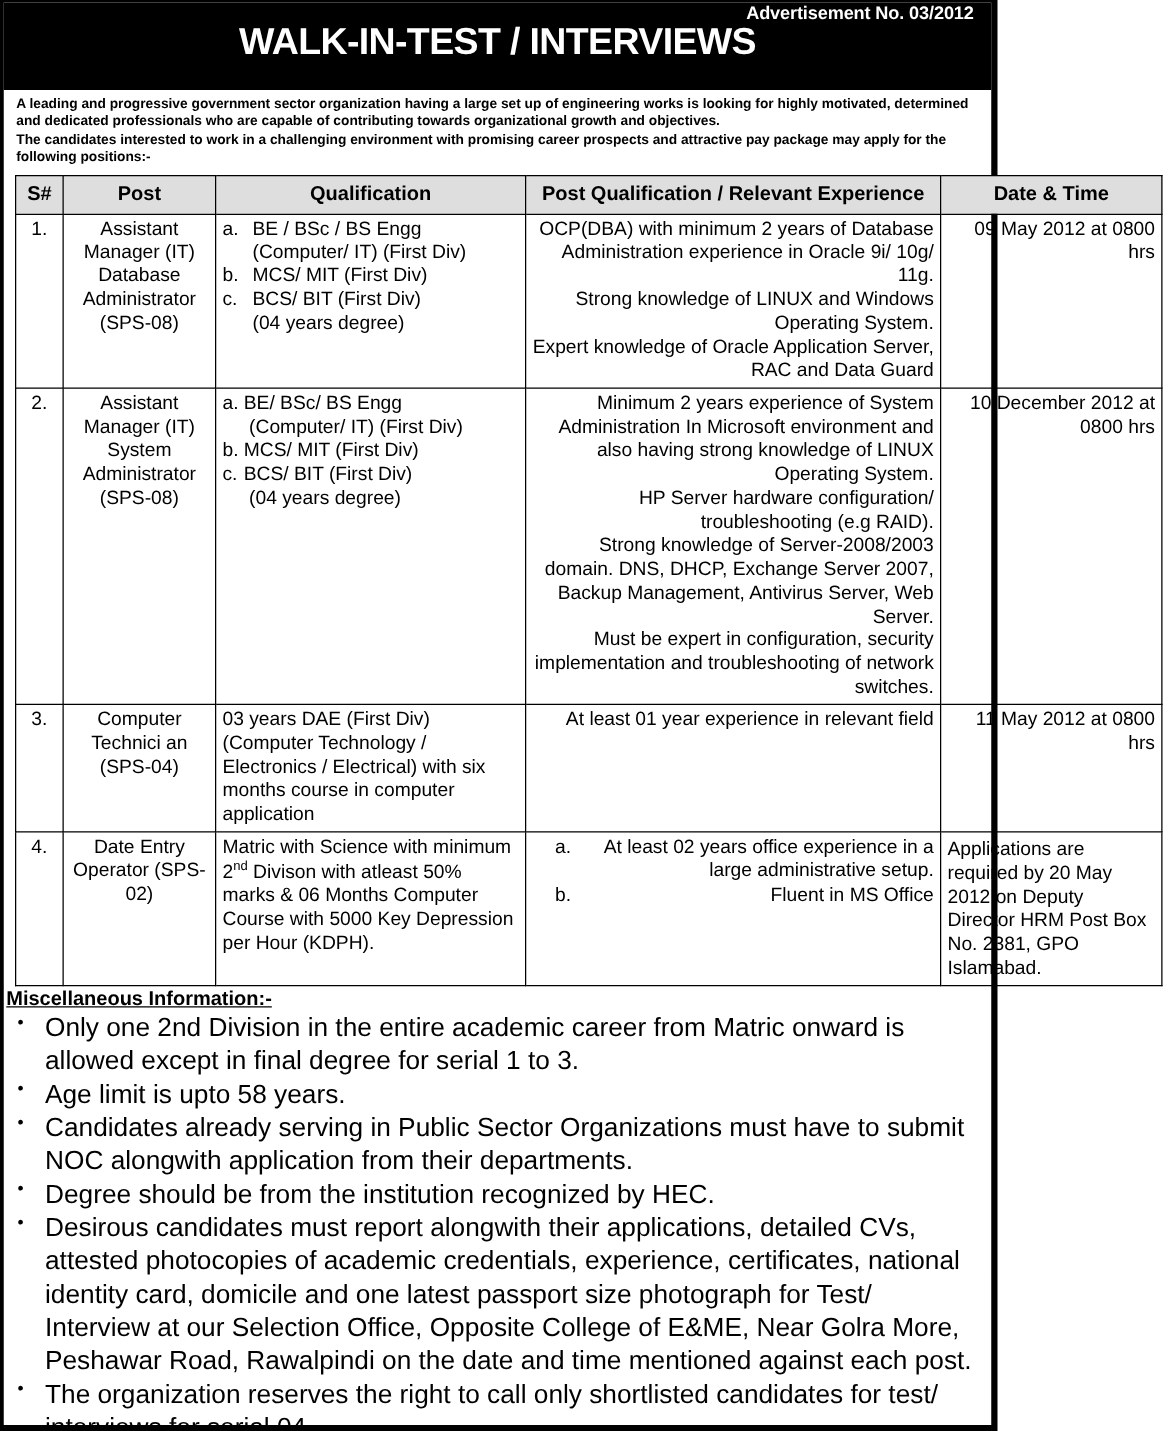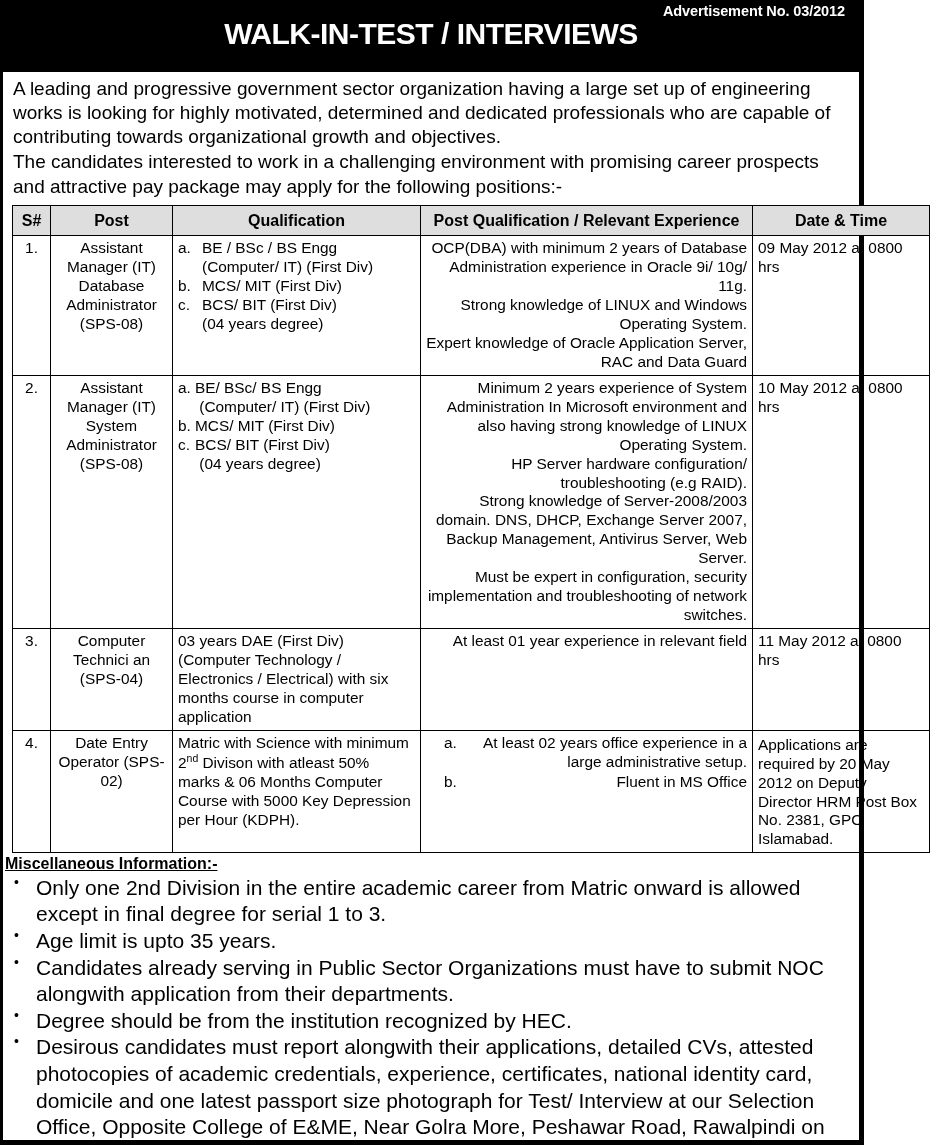--- a/index.html
+++ b/index.html
@@ -8,21 +8,21 @@
     background: #ffffff;
   }
   body {
     width: 940px; height: 1145px;
     font-family: "Liberation Sans", sans-serif;
     color: #000;
     overflow: hidden;
   }
   .page {
     position: relative;
-    width: 864px; height: 1145px;
+    width: 798px; height: 1145px;
     background: #fff;
     border-left: 3px solid #000;
     border-right: 5px solid #000;
     border-top: 2px solid #000;
     border-bottom: 5px solid #000;
     padding: 0;
   }
   
   .banner {
     background: #000;
@@ -43,22 +43,23 @@
     text-align: center;
     font-size: 30px;
     font-weight: bold;
     line-height: 1.0;
     margin-top: -1px;
     letter-spacing: -0.5px;
   }
   
   .intro {
     padding: 5px 14px 2px 10px;
-    font-size: 19px;
+    font-size: 11px;
     line-height: 1.27;
+    font-weight: bold;
   }
   .intro p { margin: 0 0 1px 0; }
   
   .tbl-wrap { padding: 3px 14px 0 9px; }
   table.jobs {
     width: 100%;
     border-collapse: collapse;
     table-layout: fixed;
   }
   table.jobs th, table.jobs td {
@@ -80,21 +81,21 @@
   col.c-sno { width: 38px; }
   col.c-post { width: 122px; }
   col.c-qual { width: 248px; }
   col.c-exp  { width: 332px; }
   col.c-date { width: 177px; }
 
   td.sno { text-align: center; padding-top: 5px; }
   td.post { text-align: center; padding-top: 5px; }
   td.qual { padding-top: 5px; }
   td.exp  { padding-top: 4px; text-align: right; }
-  td.date { text-align: left; vertical-align: middle; }
+  td.date { text-align: right; vertical-align: middle; }
 
   .qlist { margin: 0; padding: 0; list-style: none; }
   .qlist li { display: block; margin: 0; }
   .qlist .mk { display: inline-block; }
   .qitem { white-space: pre-wrap; }
 
   .q-wide .mk { width: 24px; }
   .q-wide .cont { display: inline-block; vertical-align: top; width: 200px; }
   .q-tight .mk { width: 17px; }
   .q-tight .cont { display: inline-block; vertical-align: top; width: 210px; }
@@ -199,21 +200,21 @@
               <li><span class="mk">c.</span><span class="cont qitem">BCS/ BIT (First Div)
  (04 years degree)</span></li>
             </ul>
           </td>
           <td class="exp">
             <span class="exp-line">Minimum 2 years experience of System Administration In Microsoft environment and also having strong knowledge of LINUX Operating System.</span>
             <span class="exp-line">HP Server hardware configuration/ troubleshooting (e.g RAID).</span>
             <span class="exp-line">Strong knowledge of Server-2008/2003 domain. DNS, DHCP, Exchange Server 2007, Backup Management, Antivirus Server, Web Server.</span>
             <span class="exp-line">Must be expert in configuration, security implementation and troubleshooting of network switches.</span>
           </td>
-          <td class="date">10 May 2012 at 0800 hrs</td>
+          <td class="date">10 December 2012 at 0800 hrs</td>
         </tr>
 
         <tr>
           <td class="sno">3.</td>
           <td class="post">Computer Technici an (SPS-04)</td>
           <td class="qual">03 years DAE (First Div) (Computer Technology / Electronics / Electrical) with six months course in computer application</td>
           <td class="exp">
             <span class="exp-line">At least 01 year experience in relevant field</span>
           </td>
           <td class="date">11 May 2012 at 0800 hrs</td>
@@ -233,21 +234,21 @@
         </tr>
 
       </tbody>
     </table>
   </div>
 
   <div class="misc">
     <div class="misc-head">Miscellaneous Information:-</div>
     <ul class="misc-list">
       <li>Only one 2nd Division in the entire academic career from Matric onward is allowed except in final degree for serial 1 to 3.</li>
-      <li>Age limit is upto 35 years.</li>
+      <li>Age limit is upto 58 years.</li>
       <li>Candidates already serving in Public Sector Organizations must have to submit NOC alongwith application from their departments.</li>
       <li>Degree should be from the institution recognized by HEC.</li>
       <li>Desirous candidates must report alongwith their applications, detailed CVs, attested photocopies of academic credentials, experience, certificates, national identity card, domicile and one latest passport size photograph for Test/ Interview at our Selection Office, Opposite College of E&amp;ME, Near Golra More, Peshawar Road, Rawalpindi on the date and time mentioned against each post.</li>
       <li>The organization reserves the right to call only shortlisted candidates for test/ interviews for serial 04.</li>
     </ul>
   </div>
 
 </div>
 
 </body></html>

